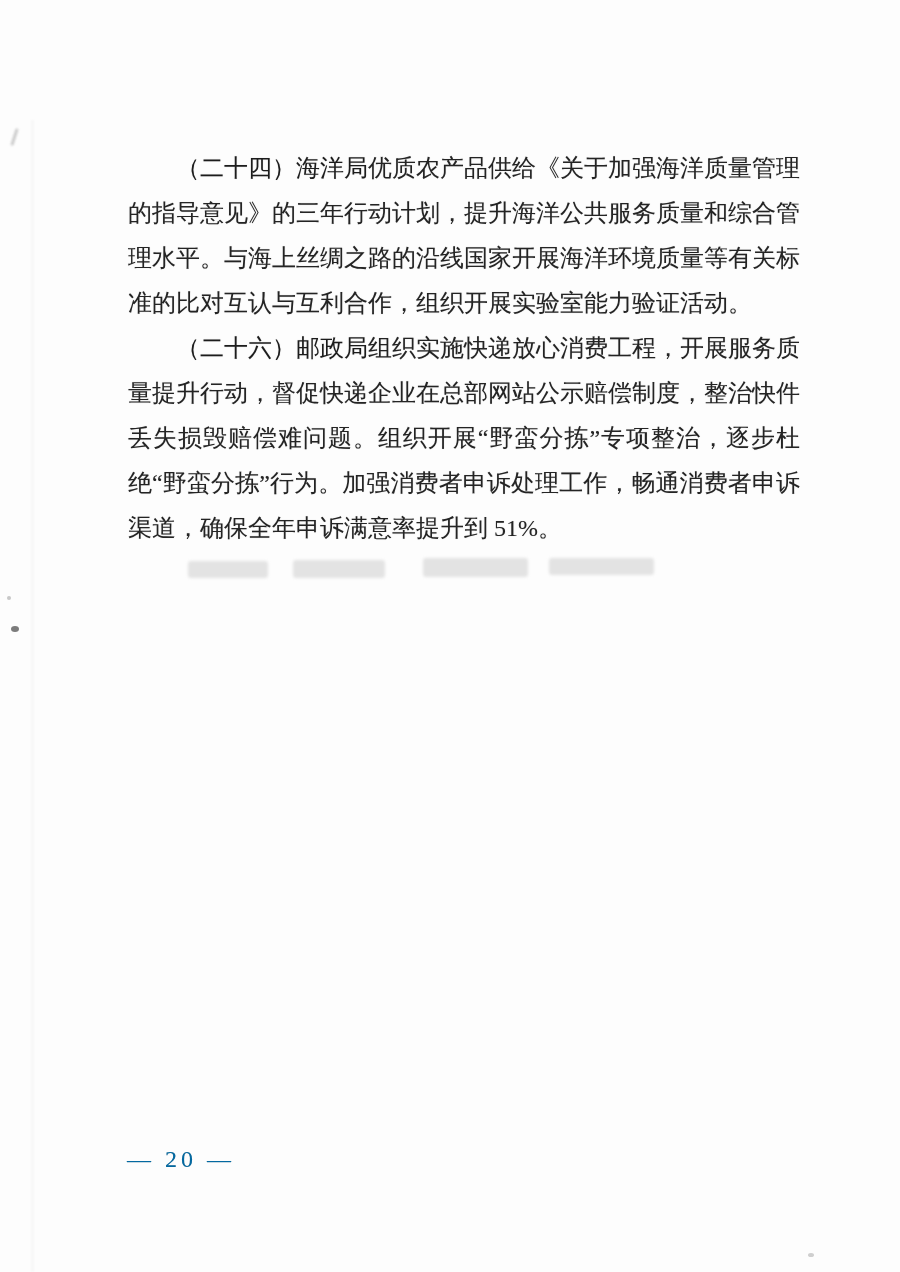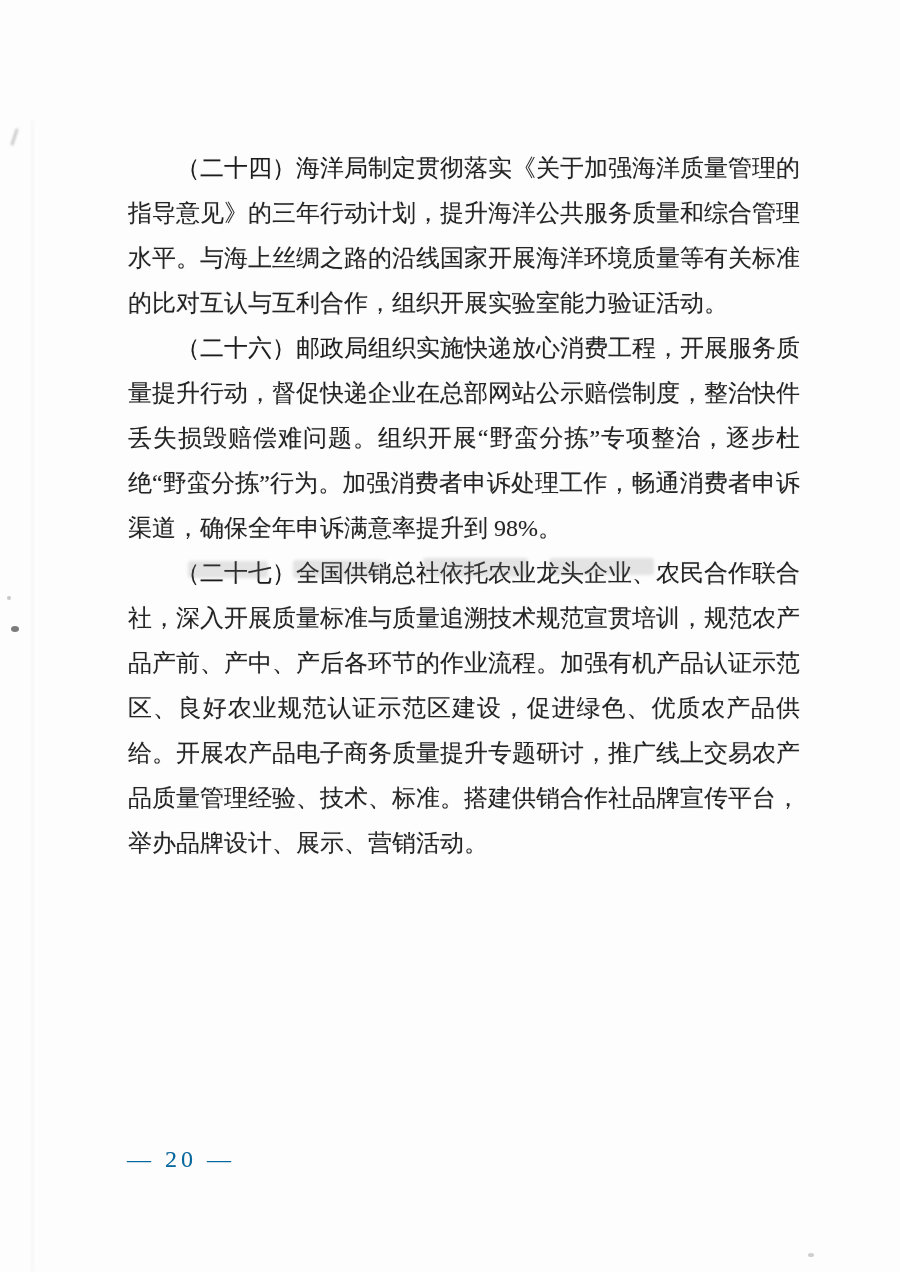--- a/index.html
+++ b/index.html
@@ -88,26 +88,25 @@
     border-radius: 2px;
     filter: blur(0.8px);
   }
 </style>
 </head>
 <body>
 
 <div class="page">
 
   <div class="doc">
-    <p class="para"><span class="head">（二十四）海洋局</span><span>制定贯彻落实《关于加强海洋质量管理的指导意见》的三年行动计划，提升海洋公共服务质量和综合管理水平。与海上丝绸之路的沿线国家开展海洋环境质量等有关标准的比对互认与互利合作，组织开展实验室能力验证活动。</span></p>
+    <p class="para"><span class="head">（二十四）海洋局</span><span>优质农产品供给《关于加强海洋质量管理的指导意见》的三年行动计划，提升海洋公共服务质量和综合管理水平。与海上丝绸之路的沿线国家开展海洋环境质量等有关标准的比对互认与互利合作，组织开展实验室能力验证活动。</span></p>
 
 
-    <p class="para"><span class="head">（二十六）邮政局</span><span>组织实施快递放心消费工程，开展服务质量提升行动，督促快递企业在总部网站公示赔偿制度，整治快件丢失损毁赔偿难问题。组织开展“野蛮分拣”专项整治，逐步杜绝“野蛮分拣”行为。加强消费者申诉处理工作，畅通消费者申诉渠道，确保全年申诉满意率提升到 98%。</span></p>
+    <p class="para"><span class="head">（二十六）邮政局</span><span>组织实施快递放心消费工程，开展服务质量提升行动，督促快递企业在总部网站公示赔偿制度，整治快件丢失损毁赔偿难问题。组织开展“野蛮分拣”专项整治，逐步杜绝“野蛮分拣”行为。加强消费者申诉处理工作，畅通消费者申诉渠道，确保全年申诉满意率提升到 51%。</span></p>
 
-    <p class="para"><span class="head">（二十七）全国供销总社</span><span>依托农业龙头企业、农民合作联合社，深入开展质量标准与质量追溯技术规范宣贯培训，规范农产品产前、产中、产后各环节的作业流程。加强有机产品认证示范区、良好农业规范认证示范区建设，促进绿色、优质农产品供给。开展农产品电子商务质量提升专题研讨，推广线上交易农产品质量管理经验、技术、标准。搭建供销合作社品牌宣传平台，举办品牌设计、展示、营销活动。</span></p>
   </div>
 
   <div class="page-number">— 20 —</div>
 
   <div class="crease"></div>
   <div class="bleed bleed-1"></div>
   <div class="bleed bleed-2"></div>
   <div class="bleed bleed-3"></div>
   <div class="bleed bleed-4"></div>
   <div class="speck speck-1"></div>

